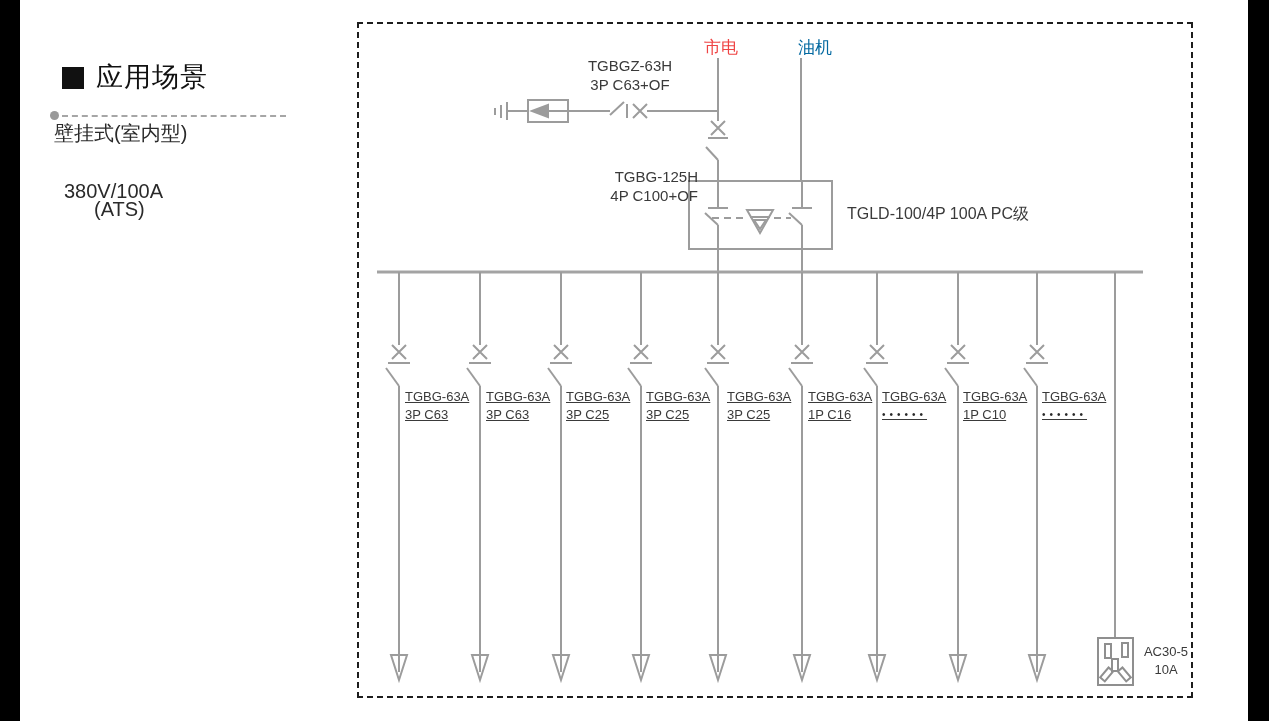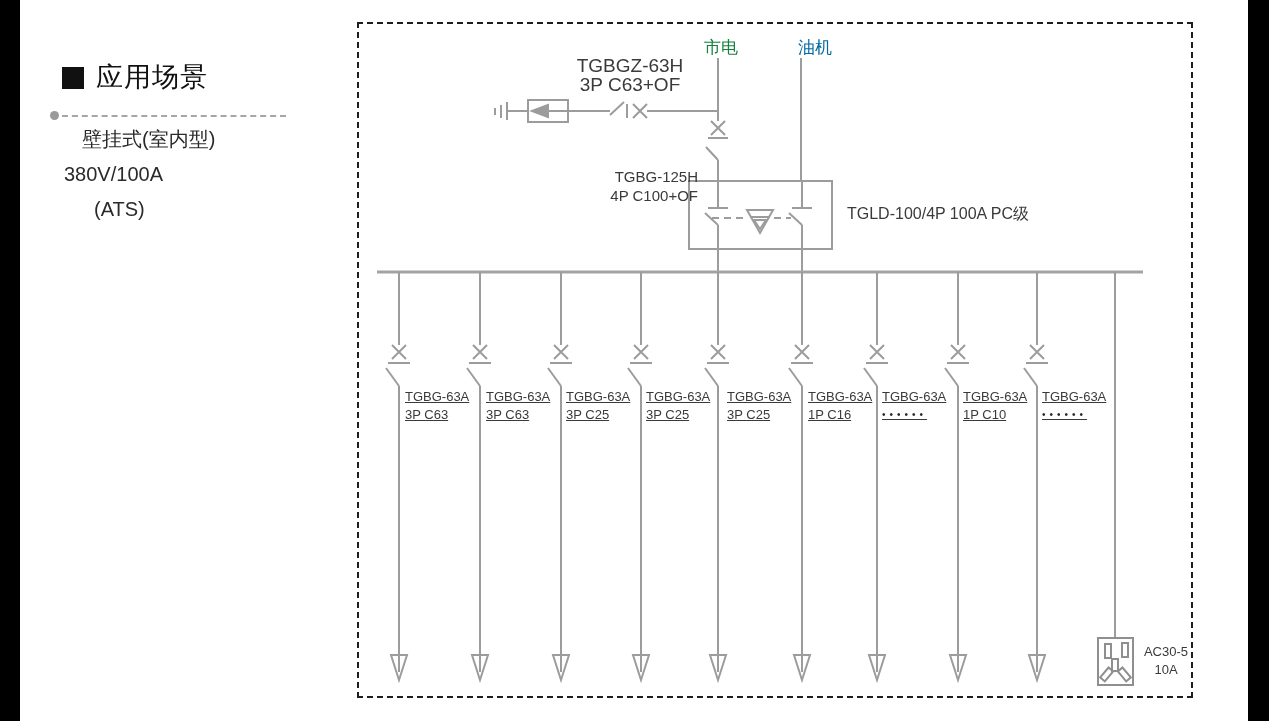--- a/index.html
+++ b/index.html
@@ -11,33 +11,33 @@
   .edge-bar{position:absolute;top:0;height:721px;background:#000;}
   #edge-left{left:0;width:20px;}
   #edge-right{left:1248px;width:21px;}
 
   
   #heading-square{position:absolute;left:62px;top:67px;width:22px;height:22px;background:#111;}
   #heading-text{position:absolute;left:96px;top:59px;font-size:27px;font-weight:normal;color:#111;letter-spacing:1px;}
   #separator{position:absolute;left:62px;top:115px;width:224px;border-top:2px dashed #a6a6a6;}
   #separator-dot{position:absolute;left:50px;top:111px;width:9px;height:9px;border-radius:50%;background:#9a9a9a;}
   .left-line{position:absolute;font-size:20px;color:#2a2a2a;}
-  #left-line-1{left:54px;top:126px;margin-left:28px;}
-  #left-line-2{left:64px;top:163px;}
+  #left-line-1{left:54px;top:120px;}
+  #left-line-2{left:64px;top:180px;}
   #left-line-3{left:94px;top:198px;}
 
   
   #diagram-frame{position:absolute;left:357px;top:22px;width:836px;height:676px;border:2px dashed #1d1d1d;box-sizing:border-box;}
   #line-art{position:absolute;left:358px;top:23px;width:838px;height:677px;}
 
   
   .dlabel{position:absolute;color:#3a3a3a;}
-  #label-mains{left:689px;top:36px;width:64px;text-align:center;font-size:17px;color:#15803d;}
+  #label-mains{left:689px;top:36px;width:64px;text-align:center;font-size:17px;color:#ef4444;}
   #label-generator{left:768px;top:36px;width:64px;text-align:right;font-size:17px;color:#0369a1;}
-  #label-spd-breaker{left:568px;top:56px;width:124px;text-align:center;font-size:19px;line-height:19px;}
+  #label-spd-breaker{left:568px;top:56px;width:124px;text-align:center;font-size:15px;line-height:19px;}
   #label-main-breaker{left:560px;top:129px;width:138px;text-align:right;font-size:15px;line-height:19px;margin-top:38px;}
   #label-ats{left:847px;top:204px;font-size:16px;}
   .branch-label{position:absolute;font-size:13px;line-height:18px;color:#3a3a3a;width:74px;text-decoration:underline;}
   .branch-label .dots{font-size:10px;letter-spacing:4px;line-height:18px;color:#2a2a2a;}
   #socket-label{left:1137px;top:643px;width:58px;text-align:center;font-size:13px;line-height:18px;}
 </style>
 </head>
 <body>
 
 <div class="edge-bar" id="edge-left"></div>

